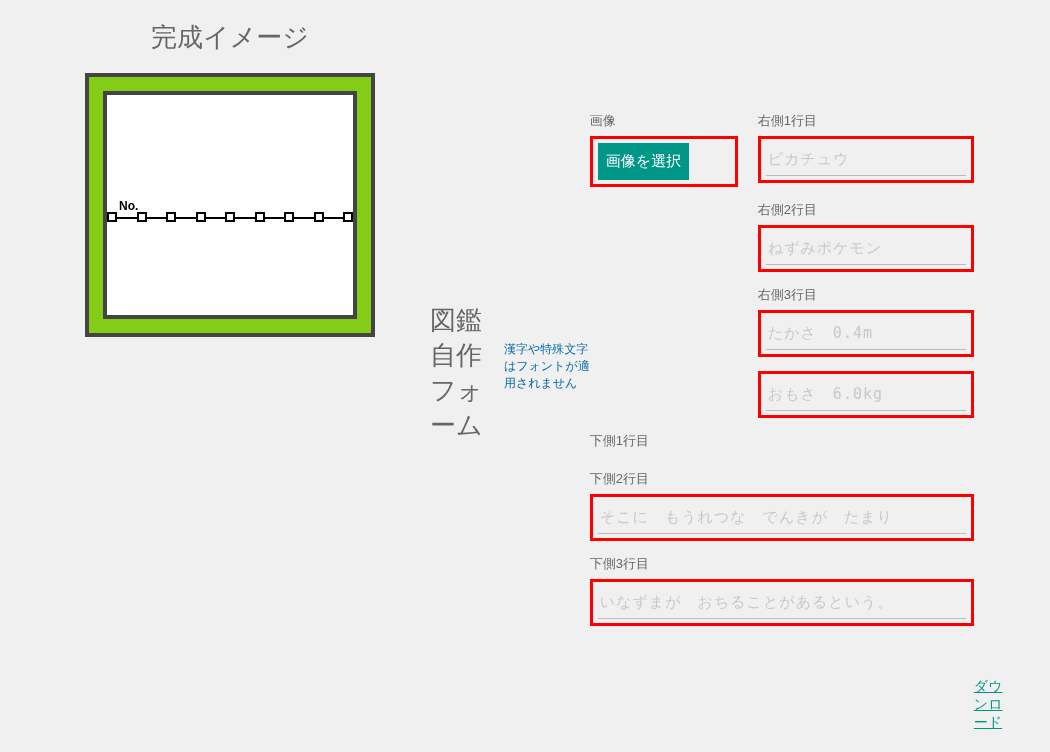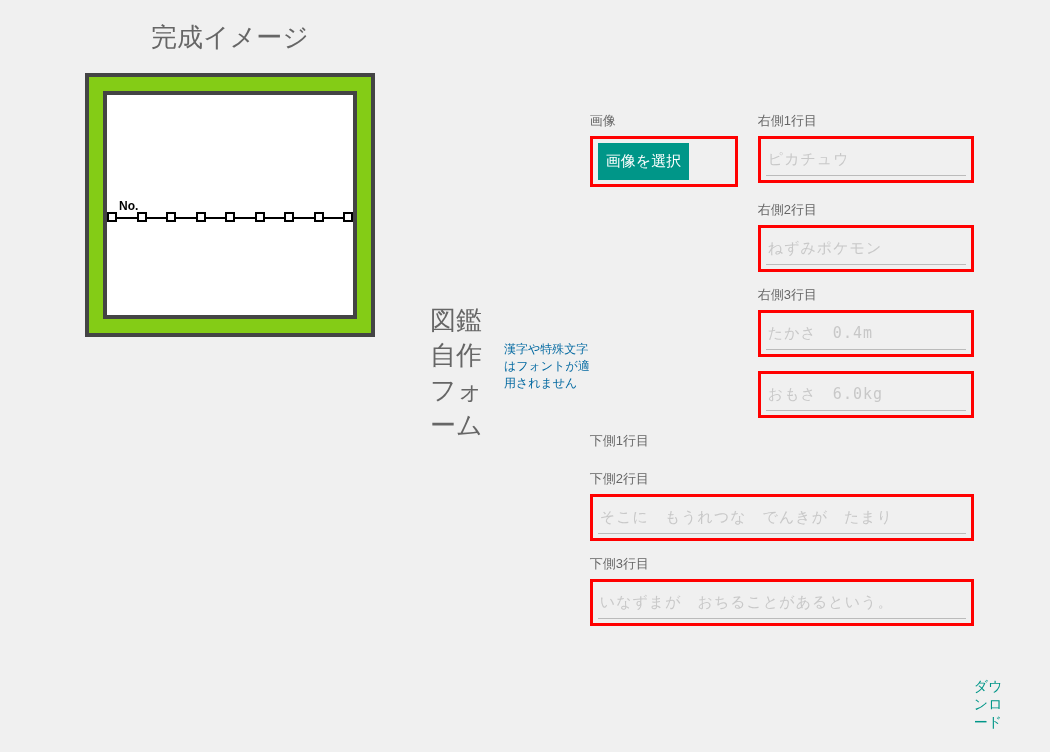--- a/index.html
+++ b/index.html
@@ -134,20 +134,21 @@
     .right-align-group {
       margin-left: auto;
     }
     .download-link {
       align-self: flex-end;
       color: #009688;
       font-size: 14px;
       margin-top: 16px;
       cursor: pointer;
       margin-right: 16px;
+      text-decoration: underline;
     }
   </style>
 </head>
 <body>
 
 <div class="left-col">
   <div class="section-title">完成イメージ</div>
   <div class="preview-outer">
     <div class="preview-inner">
       <div class="no-label">No.</div>

